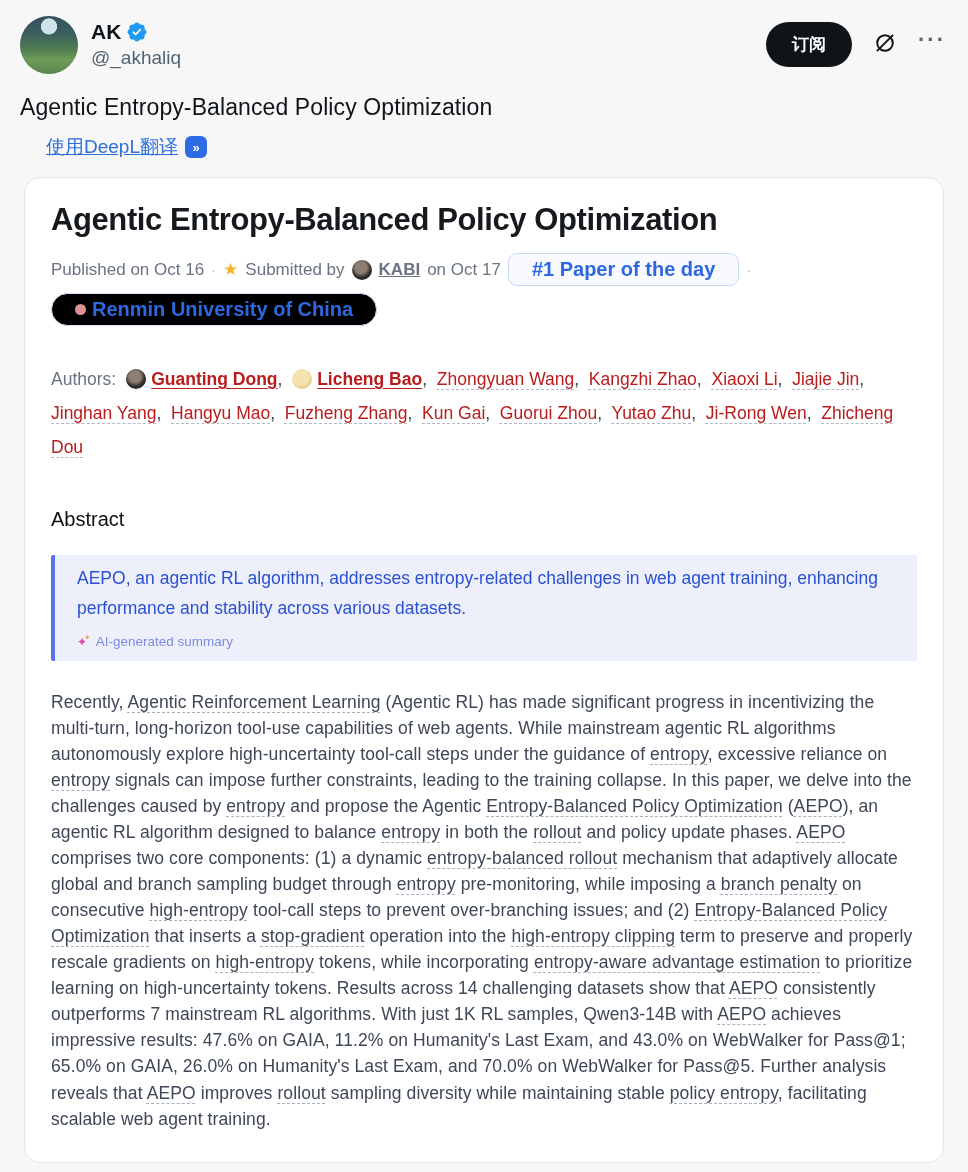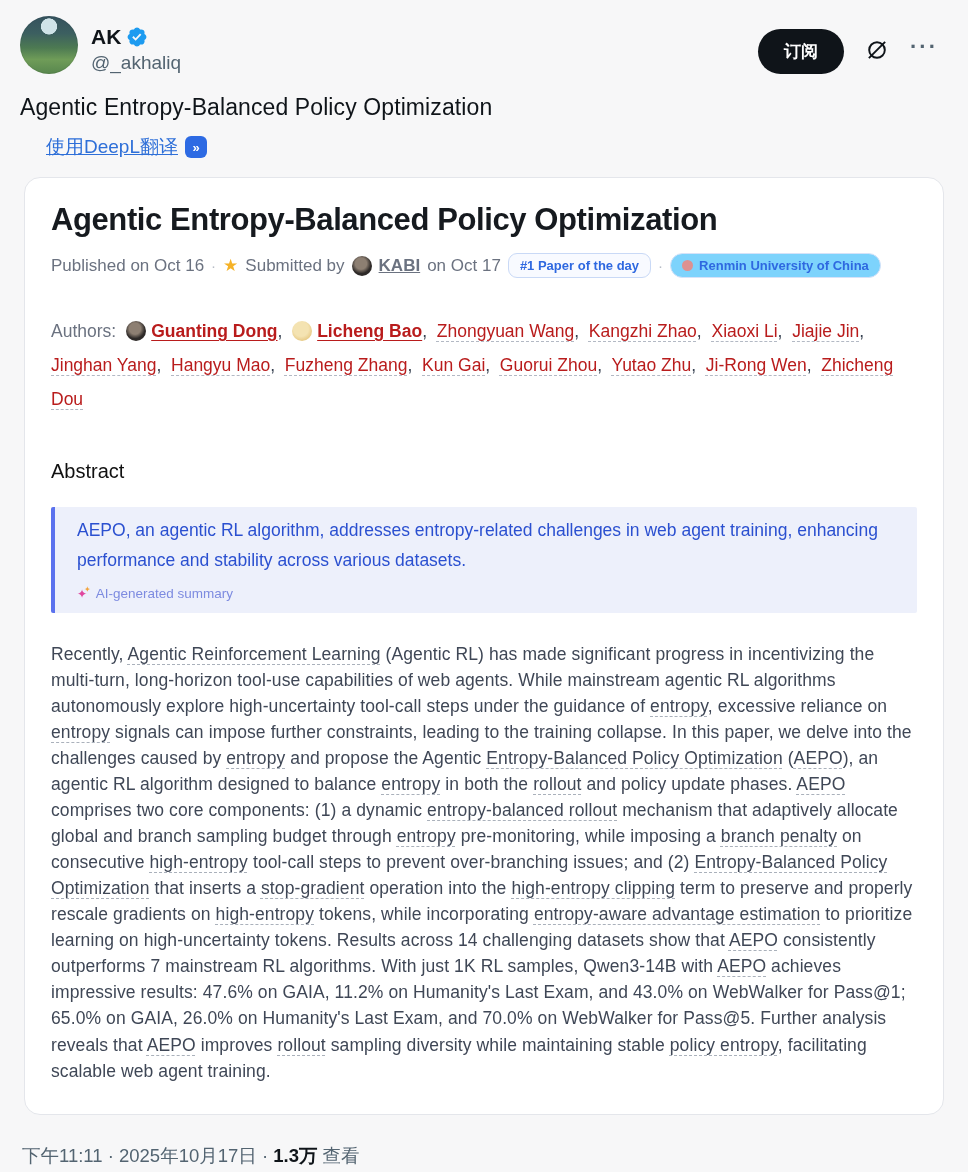--- a/index.html
+++ b/index.html
@@ -7,21 +7,21 @@
     --blue:#1d9bf0; --link:#2e6fd8; --green:#00ba7c; --pink:#f91880;
     --border:#e4e6eb; --sumbg:#edf0fb; --sumborder:#5b72ee; --sumtext:#2b50d0;
   }
   *{margin:0;padding:0;box-sizing:border-box;}
   html,body{width:968px;}
   body{
     font-family:"Liberation Sans","DejaVu Sans",sans-serif;
     background:#f7f7f8; color:var(--ink); width:968px; height:1172px; overflow:hidden;
   }
   
-  .t-header{display:flex; align-items:flex-end; padding:16px 30px 0 20px;}
+  .t-header{display:flex; align-items:flex-start; padding:16px 22px 0 20px;}
   .avatar{
     width:58px;height:58px;border-radius:50%;flex:0 0 58px;
     background:
       radial-gradient(circle at 50% 18%, #cfe3e8 0 14%, transparent 15%),
       linear-gradient(180deg,#35525e 0%, #3c5f60 30%, #4d7a52 55%, #6f9c58 75%, #58864e 100%);
     box-shadow:inset 0 0 0 1px rgba(0,0,0,.06);
   }
   .id-block{margin-left:13px; padding-top:4px;}
   .name-row{display:flex;align-items:center;gap:5px;}
   .disp-name{font-size:21px;font-weight:bold;color:var(--ink);}
@@ -49,25 +49,25 @@
   }
   .card-title{font-size:31px;font-weight:bold;color:#161a1f;letter-spacing:-.4px;}
   .meta-row{display:flex;align-items:center;flex-wrap:wrap;gap:7px;margin-top:15px;font-size:17px;color:var(--hfgray);}
   .meta-dot{color:#b6bcc6;font-size:15px;}
   .star-icon{color:#f5b227;font-size:17px;}
   .mini-avatar{width:20px;height:20px;border-radius:50%;display:inline-block;vertical-align:-4px;}
   .mini-dark{background:radial-gradient(circle at 45% 38%, #8d7f72 0 34%, #2e2a28 60%);}
   .mini-gold{background:radial-gradient(circle at 45% 40%, #f4e3b2 0 45%, #e4c47c 80%);}
   .submitter{color:var(--hfgray);text-decoration:underline;cursor:pointer;font-weight:bold;}
   .pill{
-    display:inline-flex;align-items:center;gap:6px;font-size:13px;font-weight:bold;
+    display:inline-flex;align-items:center;gap:6px;font-size:20px;font-weight:bold;
     color:#2e68e0;border:1px solid #c9d9f6;background:#f8faff;border-radius:9px;
-    padding:4px 11px;cursor:pointer;white-space:nowrap;
+    padding:4px 23px;cursor:pointer;white-space:nowrap;
   }
-  .pill.round{border-radius:999px;background:#7dd3fc;border-color:#d6e2f8;}
+  .pill.round{border-radius:999px;background:#000000;border-color:#d6e2f8;}
   .org-dot{width:11px;height:11px;border-radius:50%;background:#dd9191;display:inline-block;}
   
   .authors{margin-top:36px;font-size:17.5px;color:#374151;line-height:1.95;}
   .authors-label{color:var(--hfgray);margin-right:10px;}
   .author{color:#b91c1c;cursor:pointer;}
   .author.solid{text-decoration:underline;text-underline-offset:3px;font-weight:bold;}
   .author.dashed{text-decoration:underline dashed #b3b9c4;text-decoration-thickness:1px;text-underline-offset:4px;}
   .author .mini-avatar{margin-right:5px;}
   
   .abstract-heading{font-size:20px;font-weight:normal;color:#111;margin-top:44px;}

